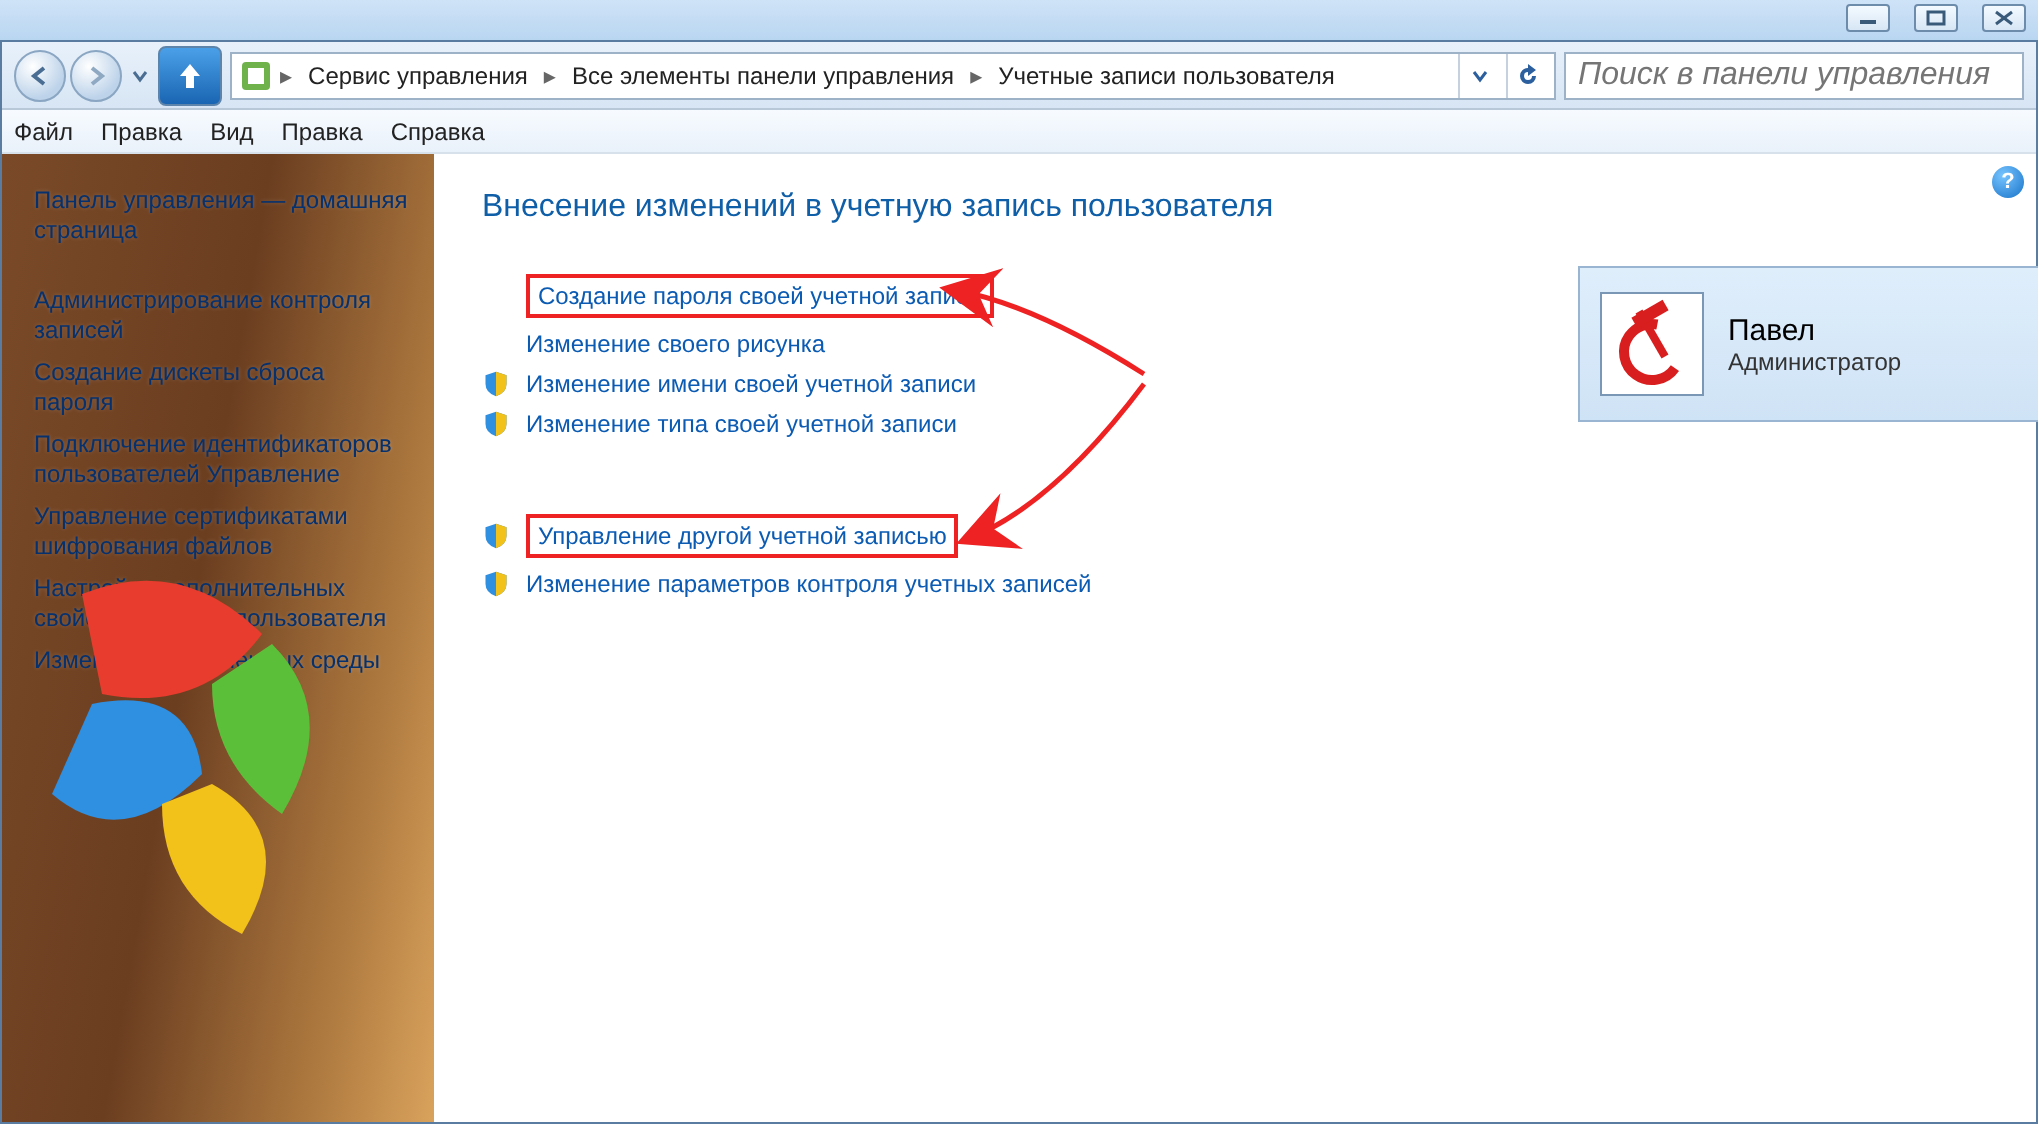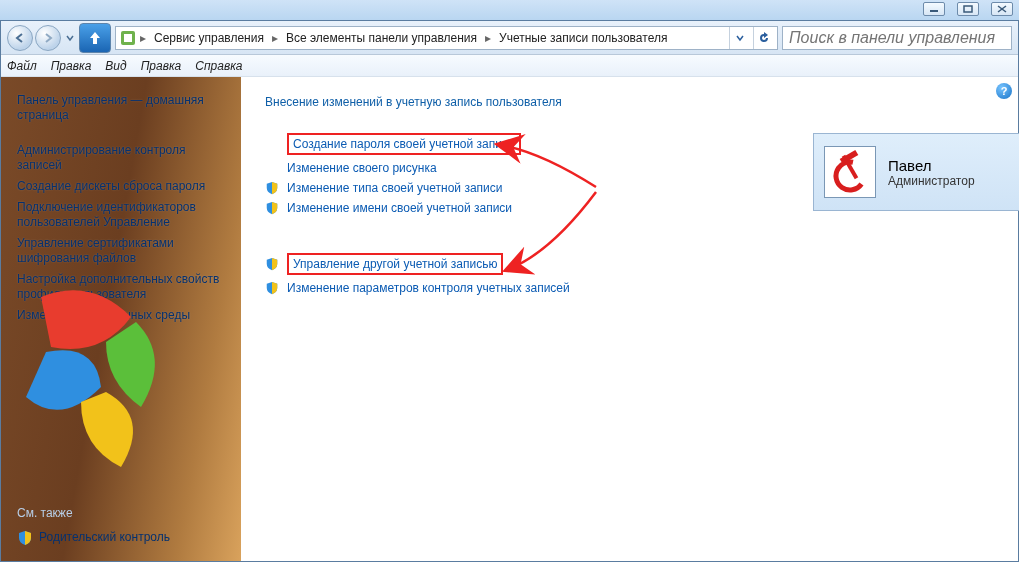--- a/index.html
+++ b/index.html
@@ -60,48 +60,48 @@
   font-size: 16px; color: #888; padding: 0 6px; font-style: italic;
 }
 
 
 .menubar {
   height: 22px; background: linear-gradient(#f7fbff, #e9f1fa);
   border-bottom: 1px solid #d7e1ec;
   display: flex; align-items: center; padding: 0 6px; gap: 14px;
   font-size: 12px; color: #222;
 }
-.menubar span { cursor: default; font-style: italic; }
+.menubar span { cursor: default; }
 
 
 .body { display: flex; height: calc(100% - 56px); }
 
 
 .sidebar {
-  width: 240px; position: relative;
+  width: 216px; position: relative;
   background: linear-gradient(100deg, #7a4a28 0%, #6b3e20 45%, #b07b40 80%, #d9a25c 100%);
   padding: 10px 12px 8px 16px;
   color: #0a3e78; font-size: 12px;
 }
 .sidebar a { color: #05316f; text-decoration: none; display: block; margin: 6px 0; line-height: 1.25; }
 .sidebar-top a { text-shadow: 0 0 2px rgba(255,255,255,.2); }
 .sidebar-deco {
   position: absolute; left: 10px; top: 210px; width: 160px; height: 200px; pointer-events: none;
 }
 .see-also {
   position: absolute; left: 16px; bottom: 10px; right: 12px;
 }
 .see-also .hdr { color: #b8cfe8; margin-bottom: 4px; }
 .see-also .row { display: flex; align-items: center; gap: 6px; }
 
 
 .main {
   flex: 1; position: relative; padding: 18px 24px; background: #fff;
 }
-.page-title { color: #0f5fa8; font-size: 12px; margin-bottom: 24px; }
+.page-title { color: #0f5fa8; font-size: 16px; margin-bottom: 24px; }
 
 .task-col { width: 330px; }
 .task-link { display: flex; align-items: center; gap: 8px; margin: 6px 0; font-size: 12px; }
 .task-link a { color: #0b5bb3; text-decoration: none; }
 .shield {
   width: 14px; height: 14px; flex: 0 0 14px;
 }
 .boxed { border: 2px solid #e22; padding: 2px 4px; display: inline-block; }
 
 
@@ -227,59 +227,49 @@
         <a>Изменение переменных среды</a>
       </div>
 
       <svg class="sidebar-deco" viewBox="0 0 160 200">
         <path d="M30 10 Q80 -10 120 30 Q90 70 40 60 Z" fill="#e83c2e"></path>
         <path d="M125 35 Q160 70 130 120 Q95 95 95 55 Z" fill="#5bbf3a"></path>
         <path d="M35 65 Q85 55 90 100 Q50 140 15 110 Z" fill="#2f8fe0"></path>
         <path d="M95 105 Q140 130 110 180 Q70 160 70 115 Z" fill="#f2c21a"></path>
       </svg>
 
-      <div class="see-also">
-        <div class="hdr">См. также</div>
-        <div class="row">
-          <svg width="16" height="16">
+    </div>
+
+    <div class="main">
+      <div class="help-btn">?</div>
+
+      <div class="page-title">Внесение изменений в учетную запись пользователя</div>
+
+      <div class="task-col">
+        <div class="task-link">
+          <span class="shield"></span>
+          <span class="boxed"><a>Создание пароля своей учетной записи</a></span>
+        </div>
+        <div class="task-link">
+          <span class="shield"></span>
+          <a>Изменение своего рисунка</a>
+        </div>
+        <div class="task-link">
+          <svg class="shield" viewBox="0 0 16 16">
               <path d="M8 1 L14 3 V8 Q14 13 8 15 Q2 13 2 8 V3 Z" fill="#2f8fe0"></path>
               <path d="M8 1 L14 3 V8 Q14 13 8 15 Z" fill="#f2c21a"></path>
             </svg>
-          <a>Родительский контроль</a>
-        </div>
-      </div>
-    </div>
-
-    <div class="main">
-      <div class="help-btn">?</div>
-
-      <div class="page-title">Внесение изменений в учетную запись пользователя</div>
-
-      <div class="task-col">
-        <div class="task-link">
-          <span class="shield"></span>
-          <span class="boxed"><a>Создание пароля своей учетной записи</a></span>
-        </div>
-        <div class="task-link">
-          <span class="shield"></span>
-          <a>Изменение своего рисунка</a>
+          <a>Изменение имени своей учетной записи</a>
         </div>
         <div class="task-link">
           <svg class="shield" viewBox="0 0 16 16">
               <path d="M8 1 L14 3 V8 Q14 13 8 15 Q2 13 2 8 V3 Z" fill="#2f8fe0"></path>
               <path d="M8 1 L14 3 V8 Q14 13 8 15 Z" fill="#f2c21a"></path>
             </svg>
           <a>Изменение типа своей учетной записи</a>
-        </div>
-        <div class="task-link">
-          <svg class="shield" viewBox="0 0 16 16">
-              <path d="M8 1 L14 3 V8 Q14 13 8 15 Q2 13 2 8 V3 Z" fill="#2f8fe0"></path>
-              <path d="M8 1 L14 3 V8 Q14 13 8 15 Z" fill="#f2c21a"></path>
-            </svg>
-          <a>Изменение имени своей учетной записи</a>
         </div>
 
         <div class="task-group-gap"></div>
 
         <div class="task-link">
           <svg class="shield" viewBox="0 0 16 16">
               <path d="M8 1 L14 3 V8 Q14 13 8 15 Q2 13 2 8 V3 Z" fill="#2f8fe0"></path>
               <path d="M8 1 L14 3 V8 Q14 13 8 15 Z" fill="#f2c21a"></path>
             </svg>
           <span class="boxed"><a>Управление другой учетной записью</a></span>

